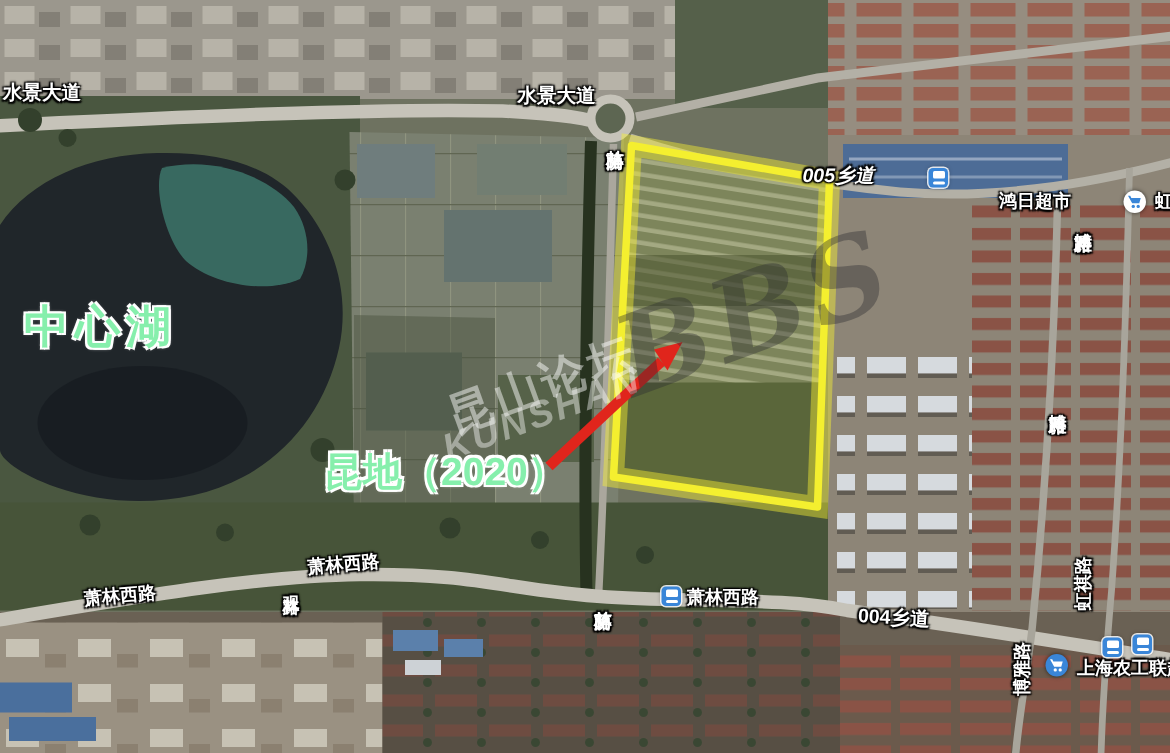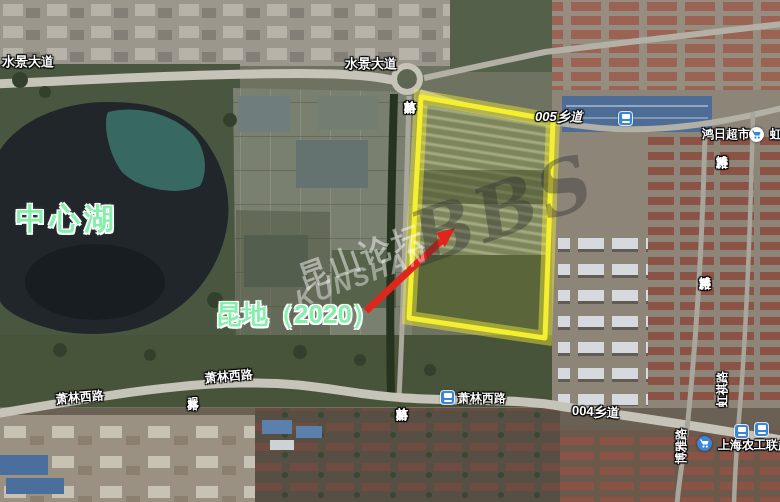--- a/index.html
+++ b/index.html
@@ -191,21 +191,21 @@
   <div class="mlabel sm vstack" style="left:699px;top:266px;">博雅路</div>
   <div class="mlabel sm rot90" style="left:663px;top:440px;">博雅路</div>
   <div class="mlabel sm rot90" style="left:704px;top:383px;">虹祺路</div>
   <div class="mlabel xs vstack" style="left:187px;top:388px;">观林路</div>
   <div class="mlabel sm tilt-l" style="left:56px;top:391px;">萧林西路</div>
   <div class="mlabel sm tilt-l" style="left:205px;top:370px;">萧林西路</div>
   <div class="mlabel sm vstack" style="left:396px;top:397px;">林荫路</div>
   <div class="mlabel sm" style="left:458px;top:392px;">萧林西路</div>
   <div class="mlabel tilt-r" style="left:572px;top:405px;">004乡道</div>
 
-  <div class="mlabel sm" style="left:702px;top:128px;">鸿日超市</div>
+  <div class="mlabel sm" style="left:666px;top:128px;">鸿日超市</div>
   <div class="mlabel sm" style="left:718px;top:439px;">上海农工联超</div>
 
   <span class="bus" style="left:619px;top:112px;"></span>
   <span class="bus" style="left:441px;top:391px;"></span>
   <span class="bus" style="left:735px;top:425px;"></span>
   <span class="bus" style="left:755px;top:423px;"></span>
   <span class="poi white" style="left:749px;top:127px;">
     <svg width="11" height="11" viewBox="0 0 11 11">
       <path d="M1,1.5 L2.5,1.5 L3.2,3 L9.5,3 L8.5,6.5 L3.8,6.5 Z" fill="#3a86d8"></path>
       <circle cx="4.5" cy="8.6" r="1.1" fill="#3a86d8"></circle>

